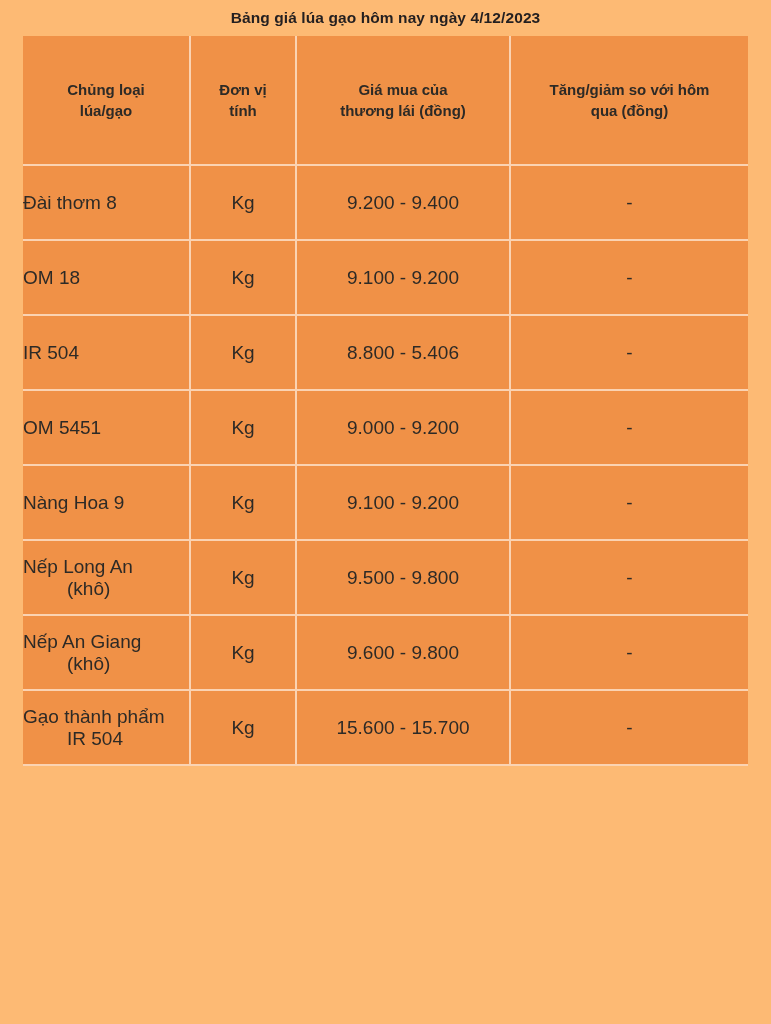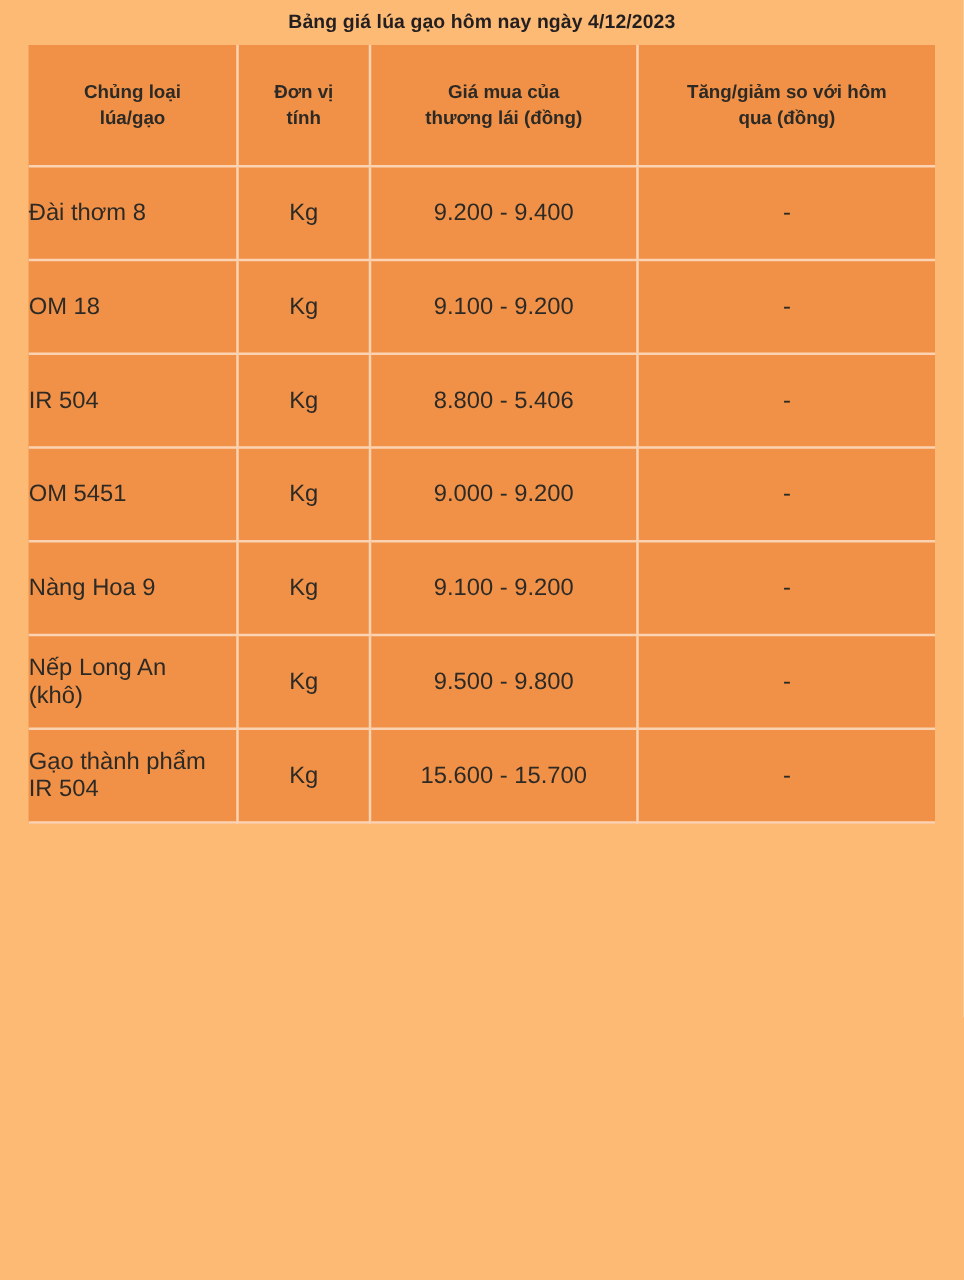--- a/index.html
+++ b/index.html
@@ -78,21 +78,21 @@
   thead th {
     height: 96px;
     text-align: center;
     font-size: 15px;
     font-weight: bold;
     line-height: 21px;
     color: #231f20;
     padding: 0 8px;
   }
   thead th.th-kind  { padding: 0 10px; }
-  thead th.th-delta { padding: 0 14px; }
+  thead th.th-delta { padding: 16px 14px; }
 
   
   tbody tr { height: 75px; }
 
   tbody td {
     font-size: 19px;
     font-weight: normal;
     line-height: 22px;
     color: #2d2a26;
   }
@@ -105,21 +105,21 @@
   td.cell-unit {
     text-align: center;
   }
   td.cell-price {
     text-align: center;
   }
   td.cell-delta {
     text-align: center;
   }
 
-  .kind-line2 { display: block; }
+  .kind-line2 { display: block; padding-left: 44px; }
 </style>
 </head>
 <body>
 
 <div id="page">
 
   <div class="page-title">Bảng giá lúa gạo hôm nay ngày 4/12/2023</div>
 
   <div class="table-wrap">
     <table class="price-table">
@@ -180,20 +180,26 @@
             <td class="cell-price">9.100 - 9.200</td>
             <td class="cell-delta">-</td>
           </tr>
           <tr>
             <td class="cell-kind"><span>Nếp Long An</span><span class="kind-line2">(khô)</span></td>
             <td class="cell-unit">Kg</td>
             <td class="cell-price">9.500 - 9.800</td>
             <td class="cell-delta">-</td>
           </tr>
           <tr>
+            <td class="cell-kind"><span>Nếp An Giang</span><span class="kind-line2">(khô)</span></td>
+            <td class="cell-unit">Kg</td>
+            <td class="cell-price">9.600 - 9.800</td>
+            <td class="cell-delta">-</td>
+          </tr>
+          <tr>
             <td class="cell-kind"><span>Gạo thành phẩm</span><span class="kind-line2">IR 504</span></td>
             <td class="cell-unit">Kg</td>
             <td class="cell-price">15.600 - 15.700</td>
             <td class="cell-delta">-</td>
           </tr>
         </tbody>
     </table>
   </div>
 
 </div>

